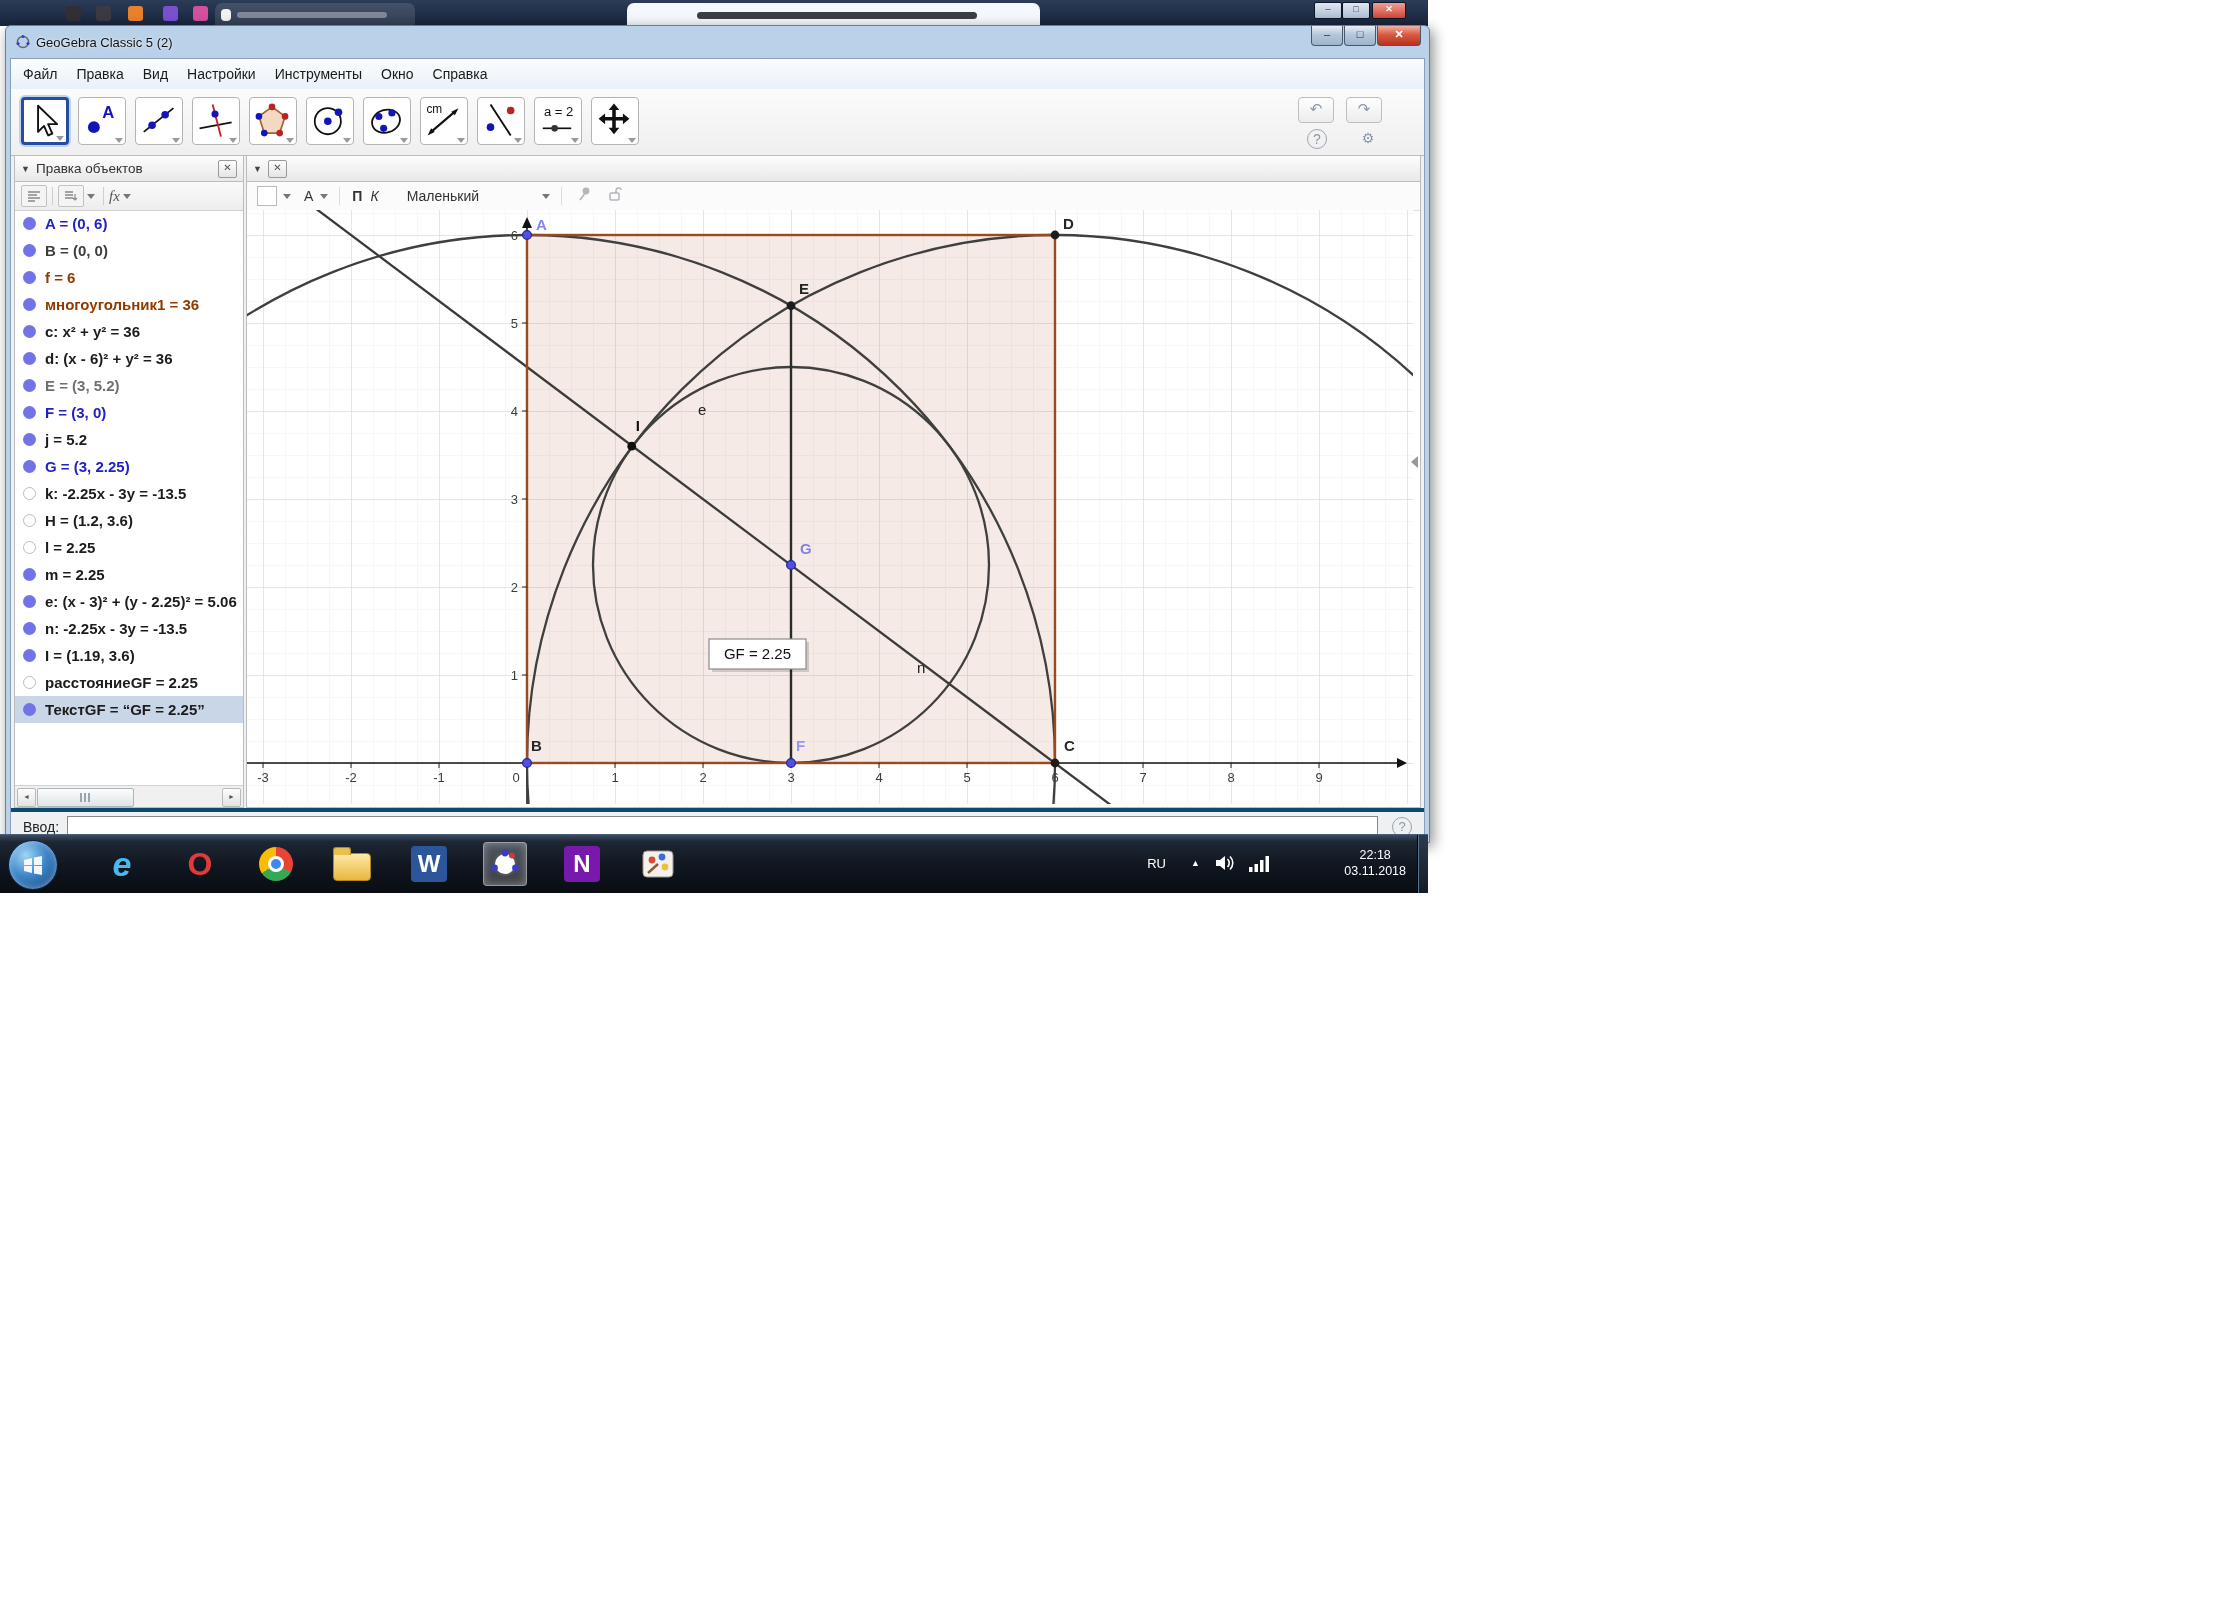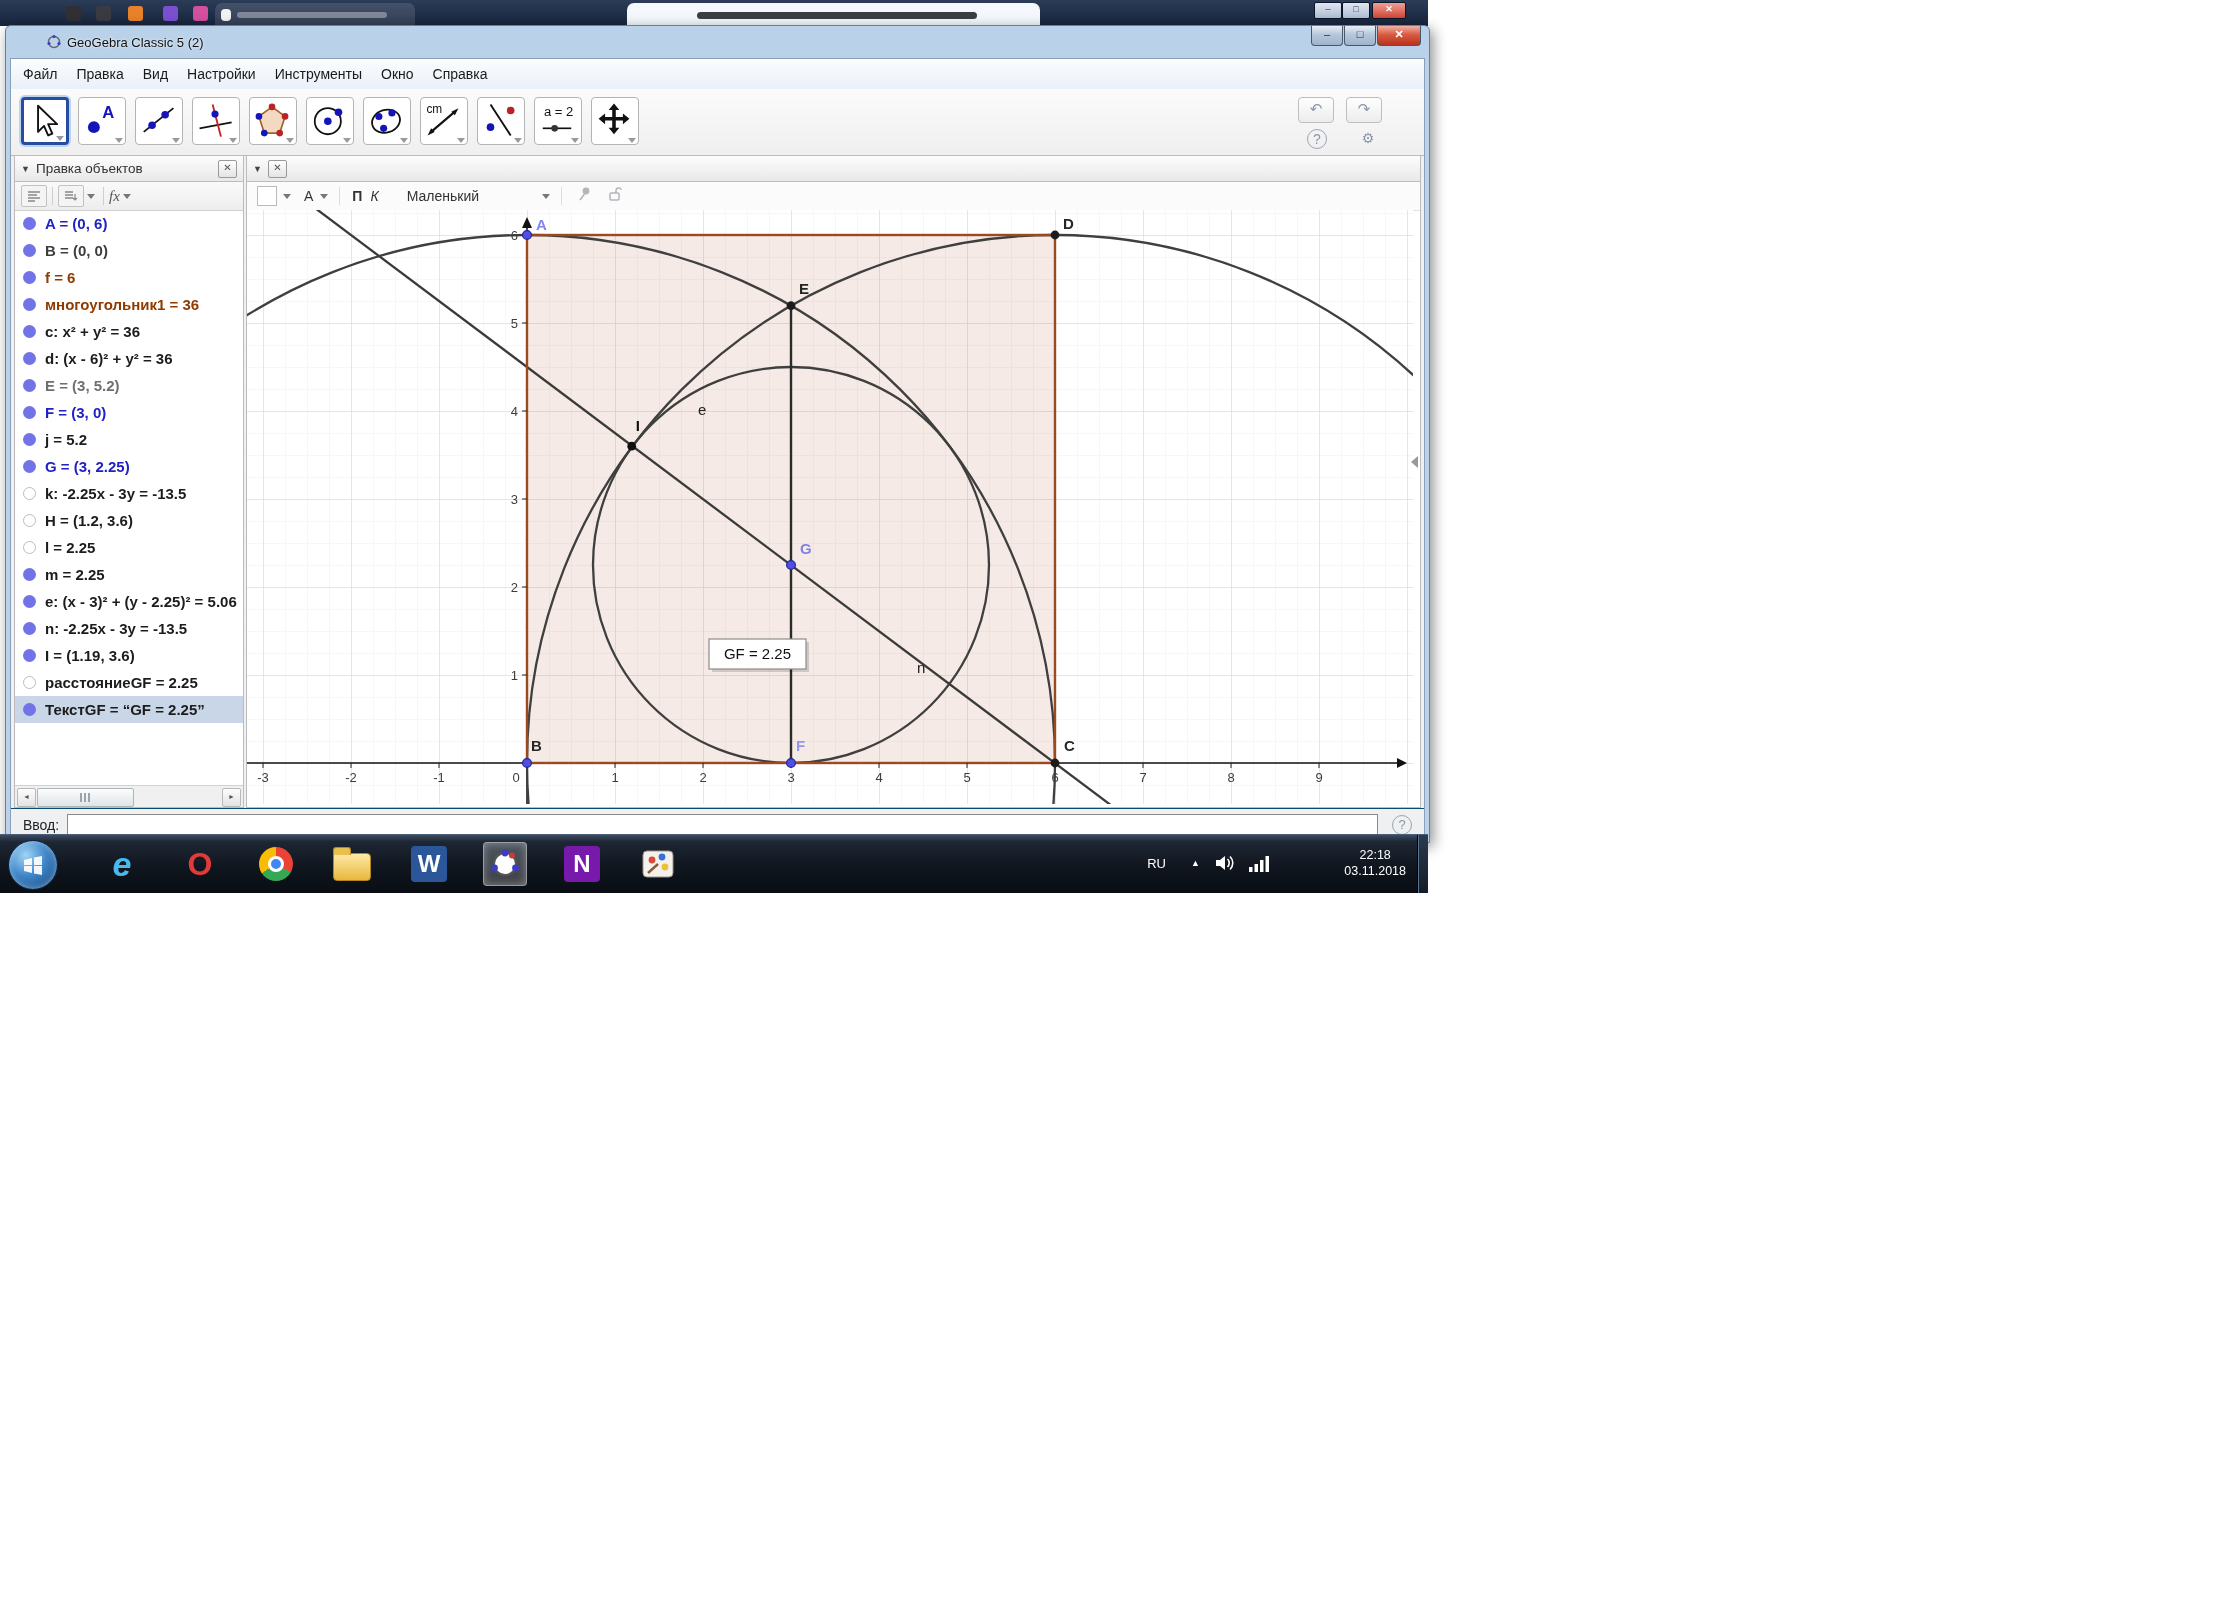--- a/index.html
+++ b/index.html
@@ -14,21 +14,21 @@
   .bs-streak{position:absolute;border-radius:4px;}
   .bs-btn{position:absolute;top:2px;width:26px;height:15px;border:1px solid #0d1626;
     border-radius:2px;background:linear-gradient(#dfe7f2,#aebdd2);color:#253750;
     font-size:9px;line-height:13px;text-align:center;}
   .bs-btn.close{background:linear-gradient(#f0a093,#cf4535);color:#fff;font-weight:bold;}
 
   
   .gg-window{position:absolute;left:5px;top:25px;width:1423px;height:816px;
     background:rgba(183,207,232,0.97);border:1px solid #64809f;border-radius:6px 6px 0 0;
     box-shadow:3px 4px 14px rgba(0,0,0,0.45);}
-  .titlebar{position:absolute;left:0;top:0;right:0;height:33px;margin-left:31px;}
+  .titlebar{position:absolute;left:0;top:0;right:0;height:33px;}
   .title-text{position:absolute;left:30px;top:9px;font-size:13px;color:#111;text-shadow:0 0 3px #fff;}
   .title-icon{position:absolute;left:9px;top:8px;width:16px;height:16px;}
   .win-controls{position:absolute;right:8px;top:0;display:flex;}
   .wc{width:30px;height:19px;border:1px solid #47586e;border-top:none;border-radius:0 0 4px 4px;
     background:linear-gradient(#e8eef6,#b6c6da 45%,#9fb4cc);text-align:center;
     font-size:11px;line-height:17px;color:#1d2b3d;margin-left:1px;}
   .wc.close{width:42px;background:linear-gradient(#f2b2a4,#d95b43 45%,#b8311c);color:#fff;font-weight:bold;}
 
   .win-inner{position:absolute;left:4px;right:4px;top:32px;bottom:0;
     background:#eef0f2;border:1px solid #8aa0b8;}
@@ -104,21 +104,21 @@
   .stb-i{font-style:italic;}
   .stb-sep{width:1px;height:18px;background:#ddd;margin:0 8px;}
   .stb-size{font-size:14px;color:#333;margin-right:60px;}
   .stb-ic{margin:0 7px;opacity:0.75;}
   .graph-wrap{position:absolute;left:0;top:54px;}
   .splitter-arrow{position:absolute;right:2px;top:300px;width:0;height:0;
     border-top:6px solid transparent;border-bottom:6px solid transparent;border-right:7px solid #999;}
 
   
   .inputbar{position:absolute;left:0;right:0;bottom:0;height:33px;background:#eef0f2;
-    border-top:1px solid #0c4a6e;display:flex;align-items:center;padding:0 12px;box-sizing:border-box;}
+    border-top:4px solid #0c4a6e;display:flex;align-items:center;padding:0 12px;box-sizing:border-box;}
   .input-label{font-size:14px;color:#222;margin-right:8px;}
   .cmd-input{flex:1;height:20px;border:1px solid #8a8a8a;background:#fff;font-size:13px;padding:0 4px;}
   .input-help{width:20px;height:20px;border:1.5px solid #9aa5b2;border-radius:50%;
     color:#8a97a8;font-size:13px;text-align:center;line-height:18px;margin-left:14px;box-sizing:border-box;}
 
   
   .taskbar{position:absolute;left:0;top:834px;width:1428px;height:58px;
     background:linear-gradient(#3d4c60 0%,#1d2633 12%,#10161f 55%,#090d13 100%);
     border-top:1px solid #4a5e78;}
   .start-orb{position:absolute;left:8px;top:5px;width:48px;height:48px;border-radius:50%;

